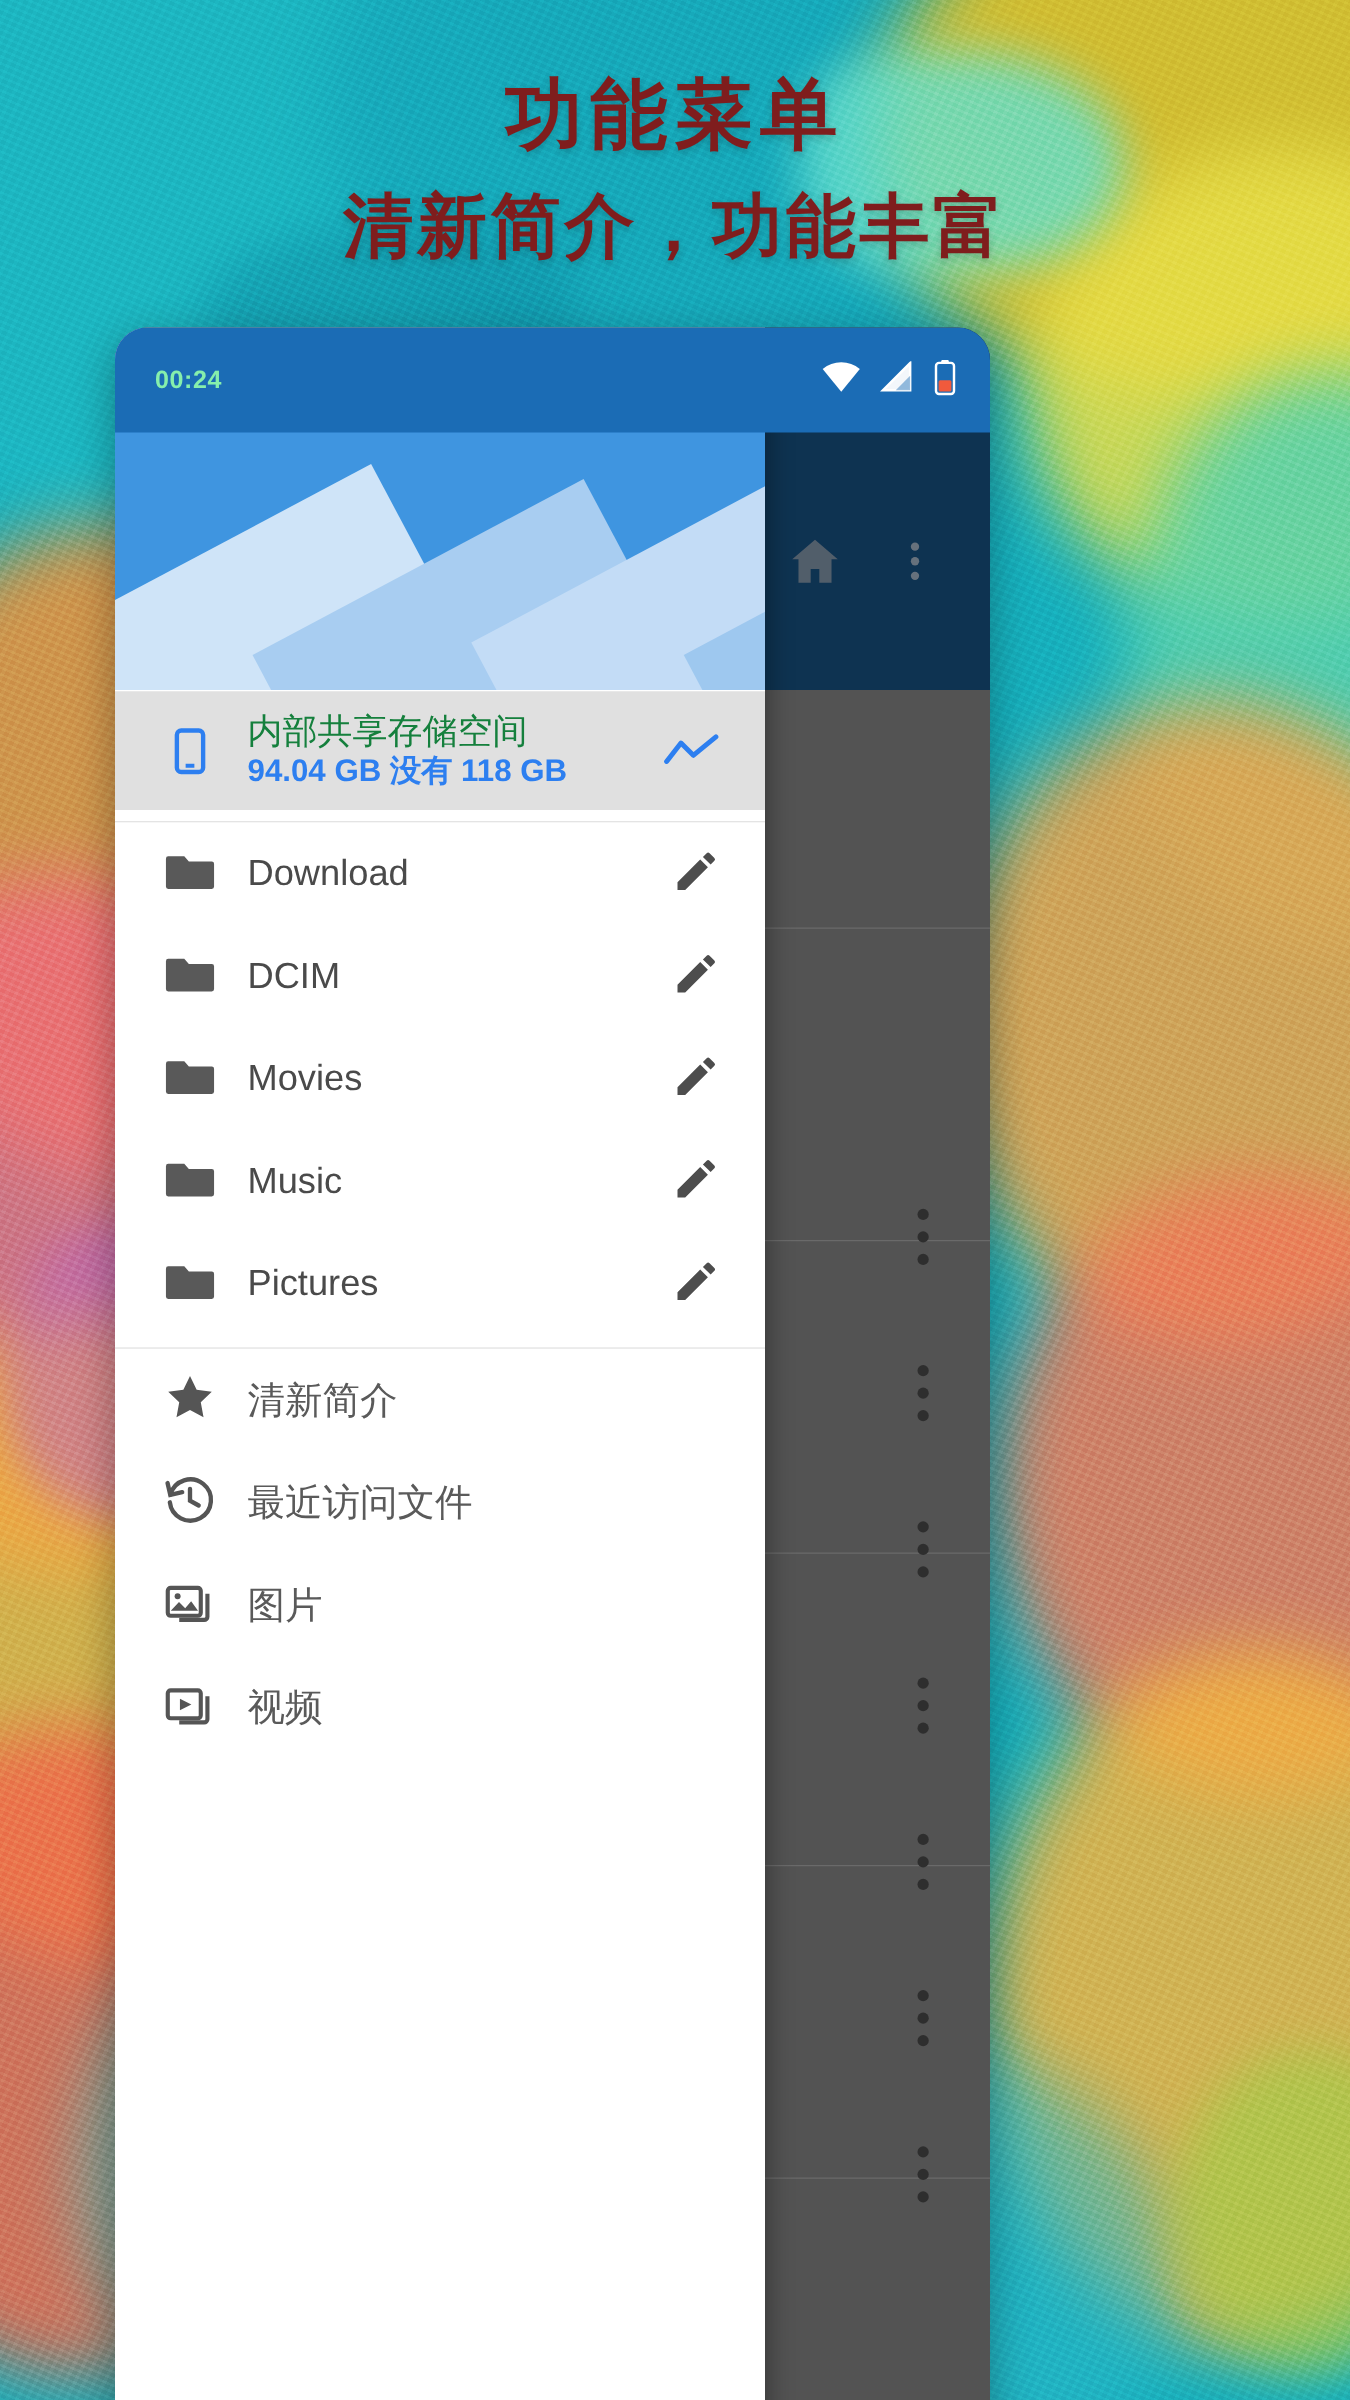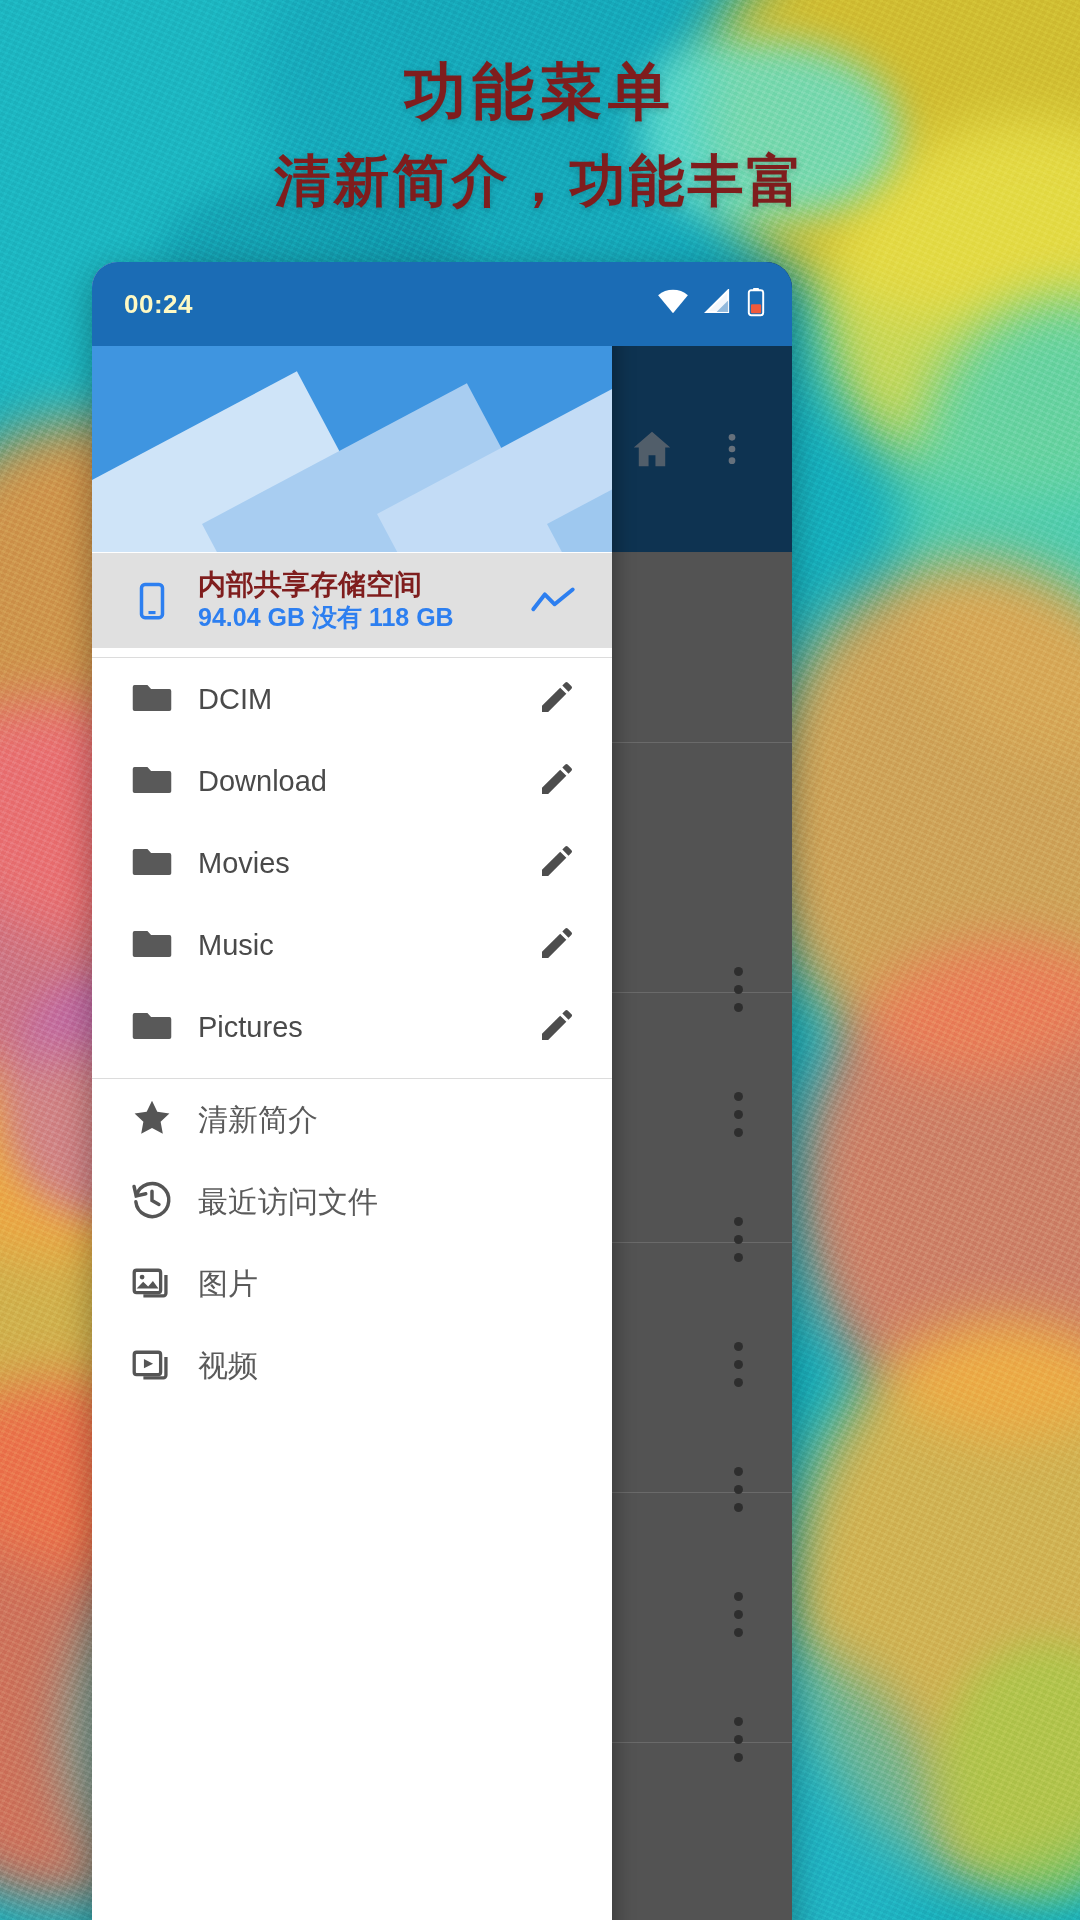--- a/index.html
+++ b/index.html
@@ -27,21 +27,21 @@
 
   
   #phone{position:absolute;left:92px;top:262px;width:700px;height:1760px;
     border-radius:26px 26px 0 0;overflow:hidden;
     box-shadow:0 10px 34px rgba(0,0,0,.33);
     background:#6d6d6d;}
 
   
   #statusbar{position:absolute;left:0;top:0;width:100%;height:84px;background:#1b6cb5;}
   #sb-left{position:absolute;left:32px;top:0;height:84px;display:flex;align-items:center;}
-  #sb-time{color:#fef9c3;font-size:26px;font-weight:700;letter-spacing:.5px;}
+  #sb-time{color:#86efac;font-size:20px;font-weight:700;letter-spacing:.5px;}
   #sb-right{position:absolute;right:26px;top:0;height:84px;display:flex;align-items:center;gap:13px;}
   .sbicon{display:block;}
 
   
   #behind{position:absolute;left:0;top:0;width:100%;height:100%;}
   #behind-appbar{position:absolute;left:0;top:0;width:100%;height:290px;background:#14456e;}
   #behind-body{position:absolute;left:0;top:290px;width:100%;bottom:0;background:#707070;}
   #behind-actions{position:absolute;right:0;top:84px;height:206px;width:260px;display:flex;align-items:center;justify-content:flex-end;gap:4px;padding-right:22px;box-sizing:border-box;}
   .behind-ic{width:76px;height:76px;display:flex;align-items:center;justify-content:center;}
   #behind-search{position:absolute;right:260px;top:84px;height:206px;width:90px;display:flex;align-items:center;justify-content:center;}
@@ -58,21 +58,21 @@
   #drawer-header{position:relative;height:290px;background:#3f95e0;overflow:hidden;}
   #dh-title{position:absolute;left:0;right:0;top:76px;text-align:center;color:#fff;
     font-size:50px;font-weight:700;letter-spacing:2px;text-shadow:0 2px 5px rgba(0,0,0,.18);}
   .shard{position:absolute;transform:rotate(-28deg);transform-origin:0 0;}
 
   
   #storage-row{display:flex;align-items:center;height:96px;background:#e0e0e0;
     border-top:1px solid #fff;padding:0 22px;box-sizing:border-box;}
   #storage-icon{width:76px;display:flex;align-items:center;justify-content:center;}
   #storage-text{flex:1;padding-left:8px;}
-  #storage-title{color:#7f1d1d;font-size:28px;font-weight:700;line-height:1.22;}
+  #storage-title{color:#15803d;font-size:28px;font-weight:400;line-height:1.22;}
   #storage-sub{color:#2d7ff0;font-size:25px;font-weight:700;line-height:1.25;}
   #storage-chart{width:74px;display:flex;align-items:center;justify-content:center;}
 
   .sep{height:1px;background:#dcdcdc;margin:0;}
   .sep-top{height:9px;background:#fff;}
 
   
   .list-sec{background:#fff;}
   .item{display:flex;align-items:center;height:82px;padding:0 22px;box-sizing:border-box;}
   .item-icon{width:76px;display:flex;align-items:center;justify-content:center;}
@@ -213,34 +213,34 @@
     <div class="sep-top"></div>
     <div class="sep"></div>
 
     <div class="list-sec" id="folder-list">
         <div class="item">
           <div class="item-icon">
             <span><svg width="44" height="44" viewBox="0 0 24 24" fill="#595959">
                 <path d="M2.5 5.5h7l2 2.2h10a1 1 0 0 1 1 1v10a1 1 0 0 1-1 1h-19a1 1 0 0 1-1-1v-12.2a1 1 0 0 1 1-1z"></path>
               </svg></span>
           </div>
+          <div class="item-label">Download</div>
+          <div class="item-action">
+            <span><svg width="40" height="40" viewBox="0 0 24 24" fill="#4d4d4d">
+                <path d="M3 17.3V21h3.7L17.6 10.1l-3.7-3.7zM20.7 7a1 1 0 0 0 0-1.4L18.4 3.3a1 1 0 0 0-1.4 0l-1.8 1.8 3.7 3.7z"></path>
+              </svg></span>
+          </div>
+        </div>
+        <div class="item">
+          <div class="item-icon">
+            <span><svg width="44" height="44" viewBox="0 0 24 24" fill="#595959">
+                <path d="M2.5 5.5h7l2 2.2h10a1 1 0 0 1 1 1v10a1 1 0 0 1-1 1h-19a1 1 0 0 1-1-1v-12.2a1 1 0 0 1 1-1z"></path>
+              </svg></span>
+          </div>
           <div class="item-label">DCIM</div>
-          <div class="item-action">
-            <span><svg width="40" height="40" viewBox="0 0 24 24" fill="#4d4d4d">
-                <path d="M3 17.3V21h3.7L17.6 10.1l-3.7-3.7zM20.7 7a1 1 0 0 0 0-1.4L18.4 3.3a1 1 0 0 0-1.4 0l-1.8 1.8 3.7 3.7z"></path>
-              </svg></span>
-          </div>
-        </div>
-        <div class="item">
-          <div class="item-icon">
-            <span><svg width="44" height="44" viewBox="0 0 24 24" fill="#595959">
-                <path d="M2.5 5.5h7l2 2.2h10a1 1 0 0 1 1 1v10a1 1 0 0 1-1 1h-19a1 1 0 0 1-1-1v-12.2a1 1 0 0 1 1-1z"></path>
-              </svg></span>
-          </div>
-          <div class="item-label">Download</div>
           <div class="item-action">
             <span><svg width="40" height="40" viewBox="0 0 24 24" fill="#4d4d4d">
                 <path d="M3 17.3V21h3.7L17.6 10.1l-3.7-3.7zM20.7 7a1 1 0 0 0 0-1.4L18.4 3.3a1 1 0 0 0-1.4 0l-1.8 1.8 3.7 3.7z"></path>
               </svg></span>
           </div>
         </div>
         <div class="item">
           <div class="item-icon">
             <span><svg width="44" height="44" viewBox="0 0 24 24" fill="#595959">
                 <path d="M2.5 5.5h7l2 2.2h10a1 1 0 0 1 1 1v10a1 1 0 0 1-1 1h-19a1 1 0 0 1-1-1v-12.2a1 1 0 0 1 1-1z"></path>

